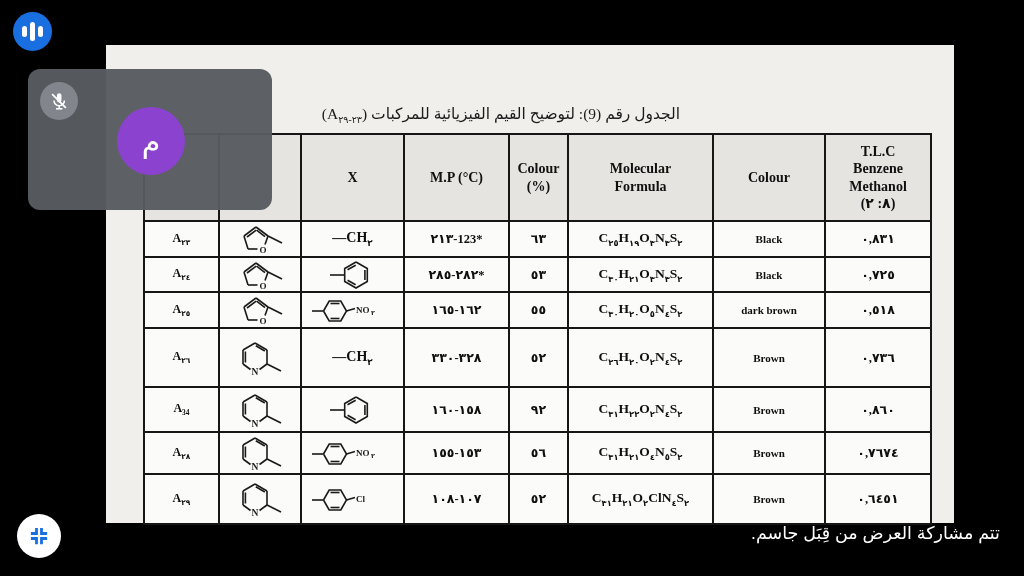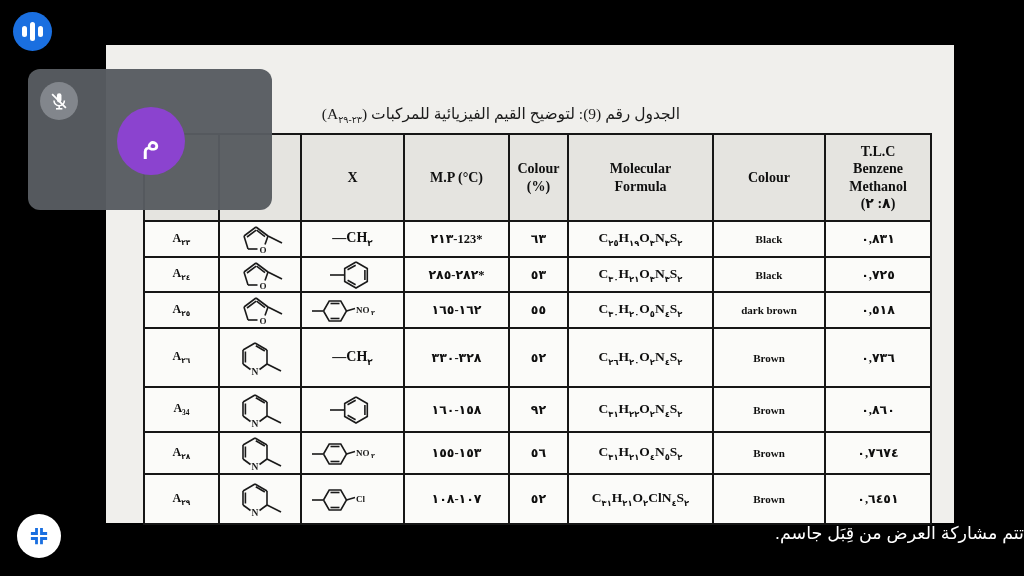--- a/index.html
+++ b/index.html
@@ -37,21 +37,21 @@
   .voice-btn .bar{background:#fff;width:5px;border-radius:3px;margin:0 1.5px;}
   .tile{position:absolute;left:28px;top:69px;width:244px;height:141px;border-radius:12px;
         background:rgba(88,92,97,0.97);}
   .mic-off{position:absolute;left:12px;top:13px;width:38px;height:38px;border-radius:50%;
            background:rgba(175,180,185,0.5);display:flex;align-items:center;justify-content:center;}
   .avatar{position:absolute;left:89px;top:38px;width:68px;height:68px;border-radius:50%;
           background:#8b43cf;color:#fff;display:flex;align-items:center;justify-content:center;
           font-size:30px;font-family:"DejaVu Sans",sans-serif;}
   .collapse-btn{position:absolute;left:17px;top:514px;width:44px;height:44px;border-radius:50%;
                 background:#fff;display:flex;align-items:center;justify-content:center;}
-  .share-banner{position:absolute;right:0;top:523px;direction:rtl;color:#fff;
+  .share-banner{position:absolute;right:24px;top:523px;direction:rtl;color:#fff;
                 font-size:17.5px;font-family:"Liberation Sans","DejaVu Sans",sans-serif;}
 </style>
 </head>
 <body>
 
 <div class="stage">
 
   <div class="doc">
     <div class="doc-title">
       <span>الجدول رقم (9): لتوضيح القيم الفيزيائية للمركبات</span>

